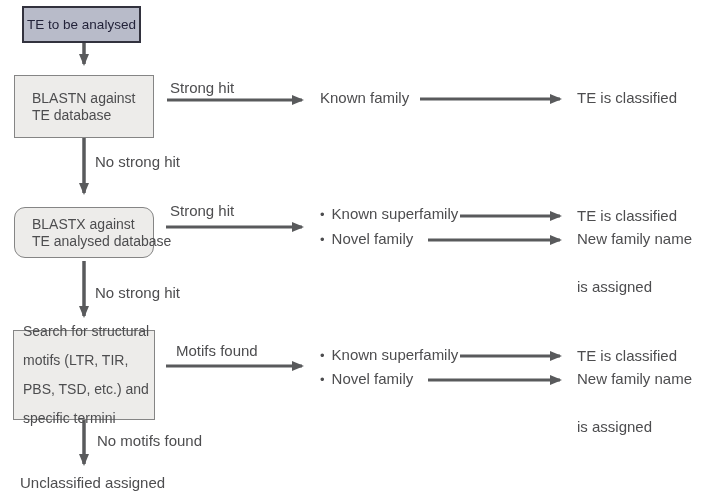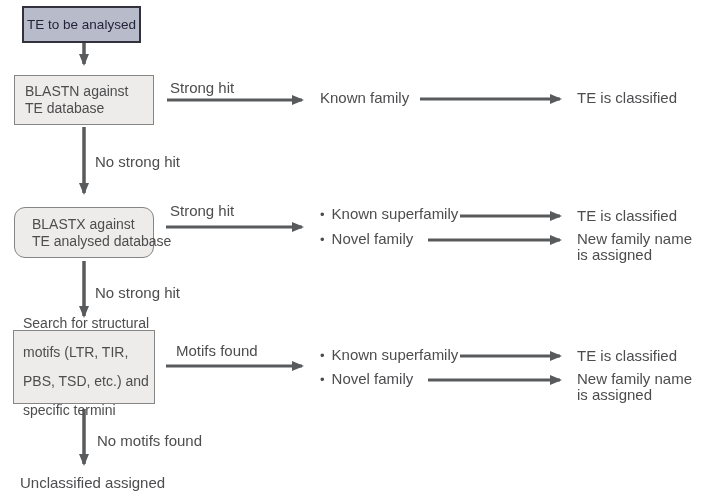--- a/index.html
+++ b/index.html
@@ -28,30 +28,30 @@
   .start-node {
     position: absolute; box-sizing: border-box;
     left: 22px; top: 6px; width: 119px; height: 37px;
     background: var(--start-fill, #b8bbc9);
     border: 2px solid var(--start-border, #32323e);
     display: flex; align-items: center; justify-content: center;
     font-size: 13.5px; color: var(--start-ink, #23233a);
     white-space: nowrap;
   }
 
-  .box1 { left: 14px; top: 75px;  width: 140px; height: 50px; padding-left: 10px; }
+  .box1 { left: 14px; top: 75px;  width: 140px; height: 63px; padding-left: 17px; }
   .box2 { left: 14px; top: 207px; width: 140px; height: 51px; padding-left: 17px; border-radius: 11px; }
-  .box3 { left: 13px; top: 330px; width: 142px; height: 74px; padding-left: 9px; gap: 12px; }
+  .box3 { left: 13px; top: 330px; width: 142px; height: 90px; padding-left: 9px; gap: 12px; }
 
   .lbl { position: absolute; font-size: 15px; line-height: 16px; white-space: nowrap; color: var(--ink, #4d4d4f); }
 
   .bullet-item { display: flex; align-items: baseline; }
   .bullet-glyph { margin-right: 7px; font-size: 13px; }
 
-  .two-line .l2 { display: block; }
+  .two-line .l2 { display: block; margin-top: 32px; }
 </style>
 </head>
 <body>
 
 <div class="canvas">
 
   <svg class="connectors" width="701" height="502" viewBox="0 0 701 502">
     <defs>
       <marker id="ah" markerUnits="userSpaceOnUse" markerWidth="12" markerHeight="10" refX="10" refY="5" orient="auto">
         <path class="arrowhead" d="M0,0 L12,5 L0,10 Z"></path>

